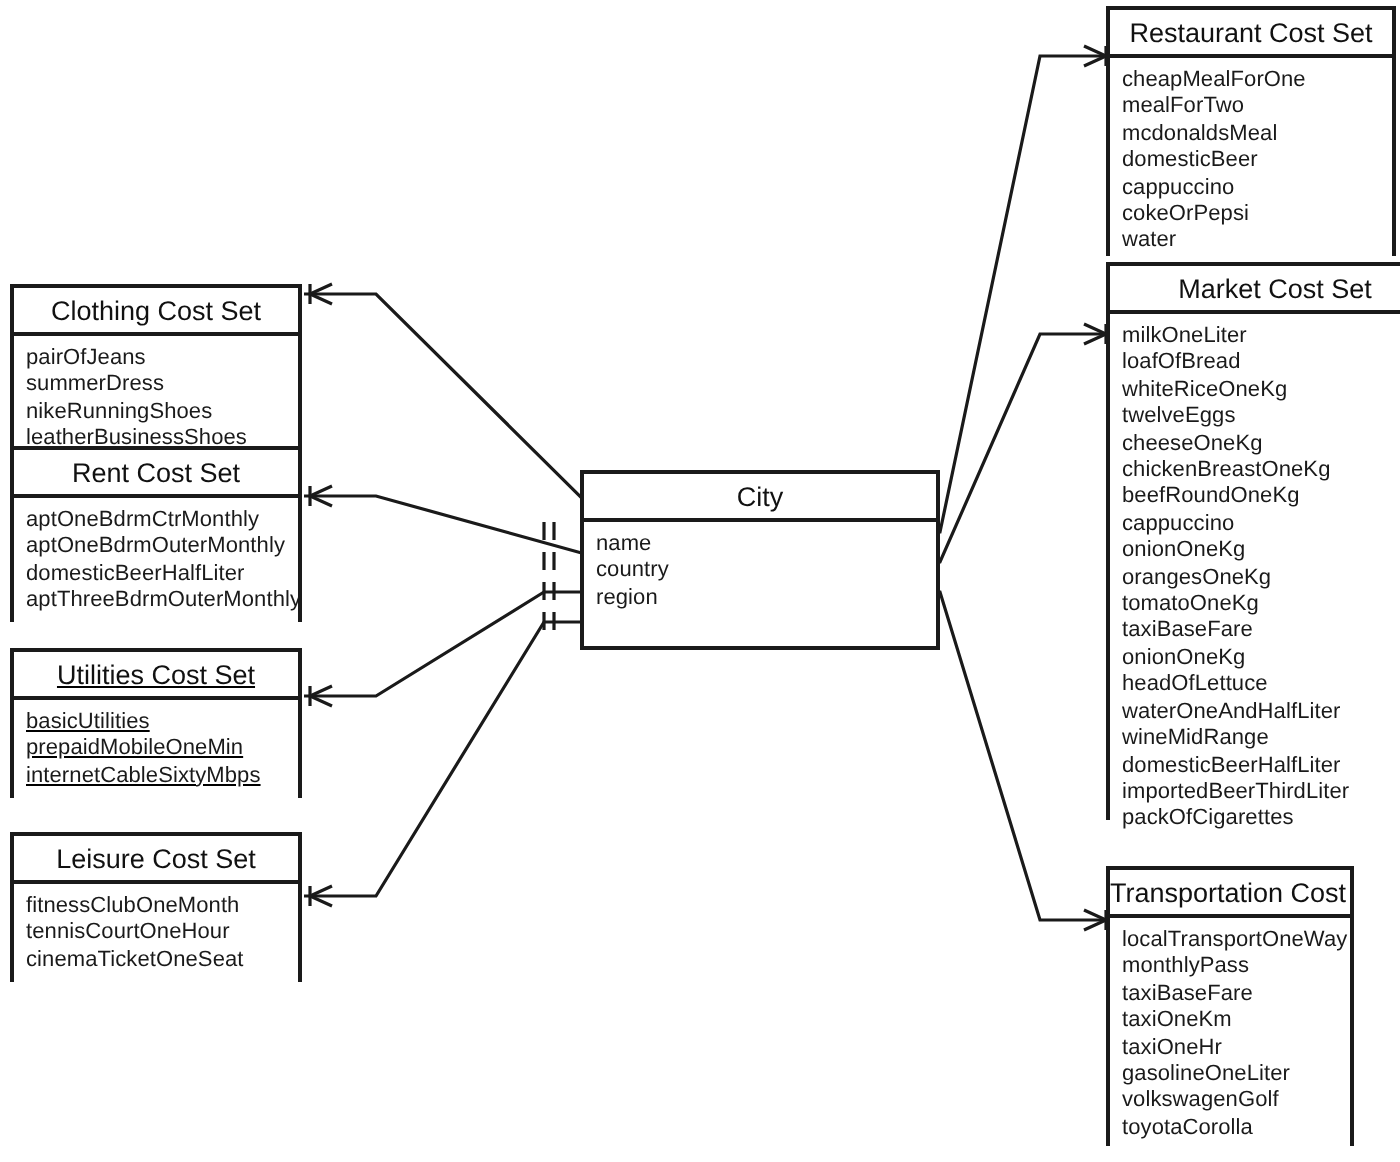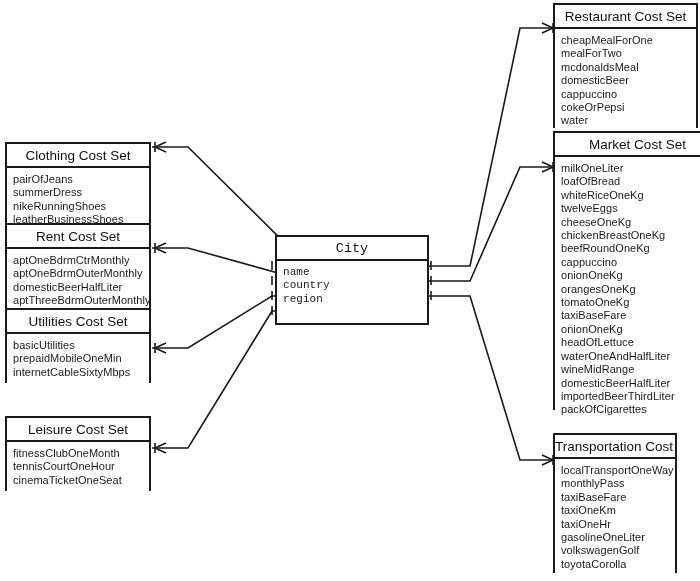--- a/index.html
+++ b/index.html
@@ -137,21 +137,21 @@
         <line x1="553" y1="162" x2="553" y2="172"></line>
         <path d="M542,162 L553,167 L542,172"></path>
       </g>
       <g>
         <line x1="553" y1="455" x2="553" y2="465"></line>
         <path d="M542,455 L553,460 L542,465"></path>
       </g>
     </g>
   </svg>
 
-  <div class="entity" style="left:275px; top:235px; width:154px; height:90px;font-family:Liberation Mono, monospace;">
+  <div class="entity" style="left:290px; top:235px; width:180px; height:90px;">
     <div class="entity-header">City</div>
     <div class="entity-attrs">
       <div class="attr">name</div>
       <div class="attr">country</div>
       <div class="attr">region</div>
     </div>
   </div>
 
   <div class="entity" style="left:5px; top:122px; width:146px; height:88px;margin-top:20px;">
     <div class="entity-header">Clothing Cost Set</div>
@@ -166,21 +166,21 @@
   <div class="entity" style="left:5px; top:223px; width:146px; height:88px;">
     <div class="entity-header">Rent Cost Set</div>
     <div class="entity-attrs">
       <div class="attr">aptOneBdrmCtrMonthly</div>
       <div class="attr">aptOneBdrmOuterMonthly</div>
       <div class="attr">domesticBeerHalfLiter</div>
       <div class="attr">aptThreeBdrmOuterMonthly</div>
     </div>
   </div>
 
-  <div class="entity" style="left:5px; top:308px; width:146px; height:75px;">
+  <div class="entity" style="left:5px; top:324px; width:146px; height:75px;text-decoration:underline;">
     <div class="entity-header">Utilities Cost Set</div>
     <div class="entity-attrs">
       <div class="attr">basicUtilities</div>
       <div class="attr">prepaidMobileOneMin</div>
       <div class="attr">internetCableSixtyMbps</div>
     </div>
   </div>
 
   <div class="entity" style="left:5px; top:416px; width:146px; height:75px;">
     <div class="entity-header">Leisure Cost Set</div>

